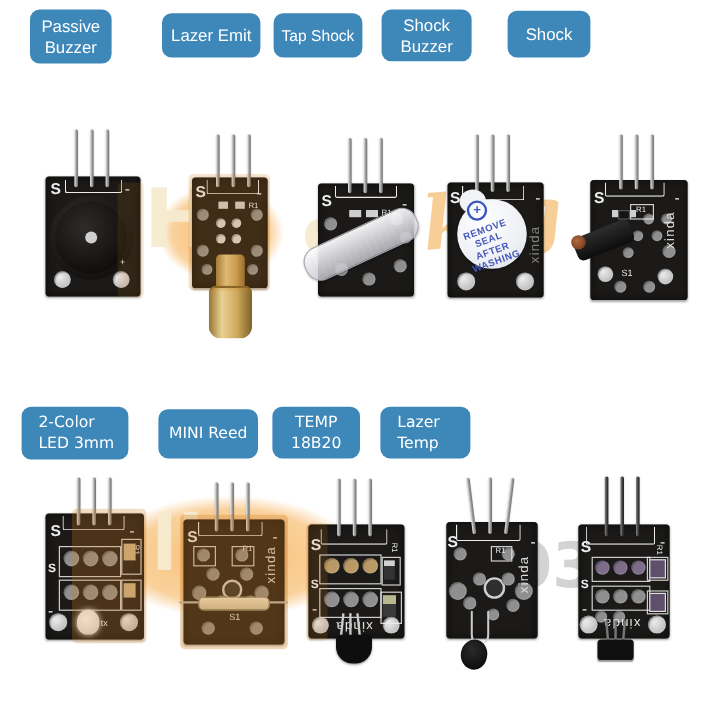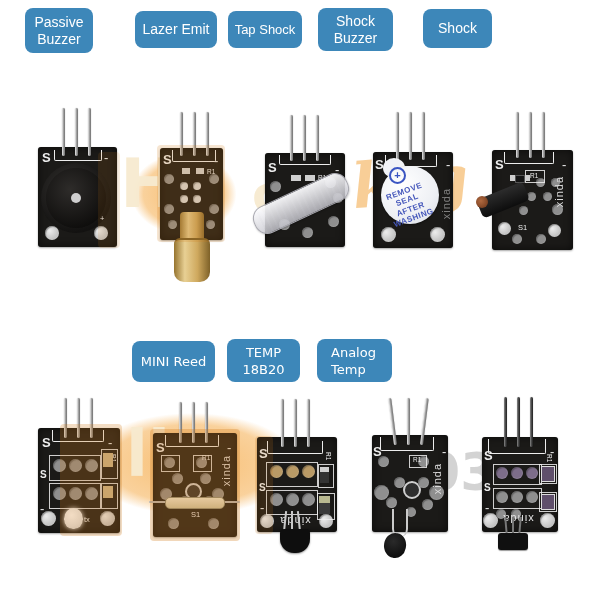--- a/index.html
+++ b/index.html
@@ -121,30 +121,34 @@
   </div>
   <div class="plabel" style="left:318px;top:8px;width:75px;height:43px">
     <span class="l1">Shock</span>
     <span class="l2">Buzzer</span>
   </div>
   <div class="plabel" style="left:423px;top:9px;width:69px;height:39px">
     <span class="l1">Shock</span>
 
   </div>
 
+  <div class="plabel f2 la" style="left:18px;top:339px;width:89px;height:44px;padding-left:14px">
+    <span class="l1">2-Color</span>
+    <span class="l2">LED 3mm</span>
+  </div>
   <div class="plabel f2" style="left:132px;top:341px;width:83px;height:41px">
     <span class="l1">MINI Reed</span>
 
   </div>
   <div class="plabel f2" style="left:227px;top:339px;width:73px;height:43px">
     <span class="l1">TEMP</span>
     <span class="l2">18B20</span>
   </div>
   <div class="plabel f2 la" style="left:317px;top:339px;width:75px;height:43px;padding-left:14px">
-    <span class="l1">Analog</span>
+    <span class="l1">Lazer</span>
     <span class="l2">Temp</span>
   </div>
 
   <div class="module" style="left:38px;top:147px;width:79px;height:100px">
     <div class="pcb"></div>
       <div class="pin" style="left: 50px; top: -39px; height: 48px; transform-origin: center bottom;"></div>
       <div class="pin" style="left: 37px; top: -39px; height: 48px; transform-origin: center bottom;"></div>
       <div class="pin" style="left: 24px; top: -39px; height: 48px; transform-origin: center bottom;"></div>
     <div class="conn" style="left:16px;top:3px;width:46px;height:10px"></div>
     <span class="mk" style="left:4px;top:4px">S</span>

